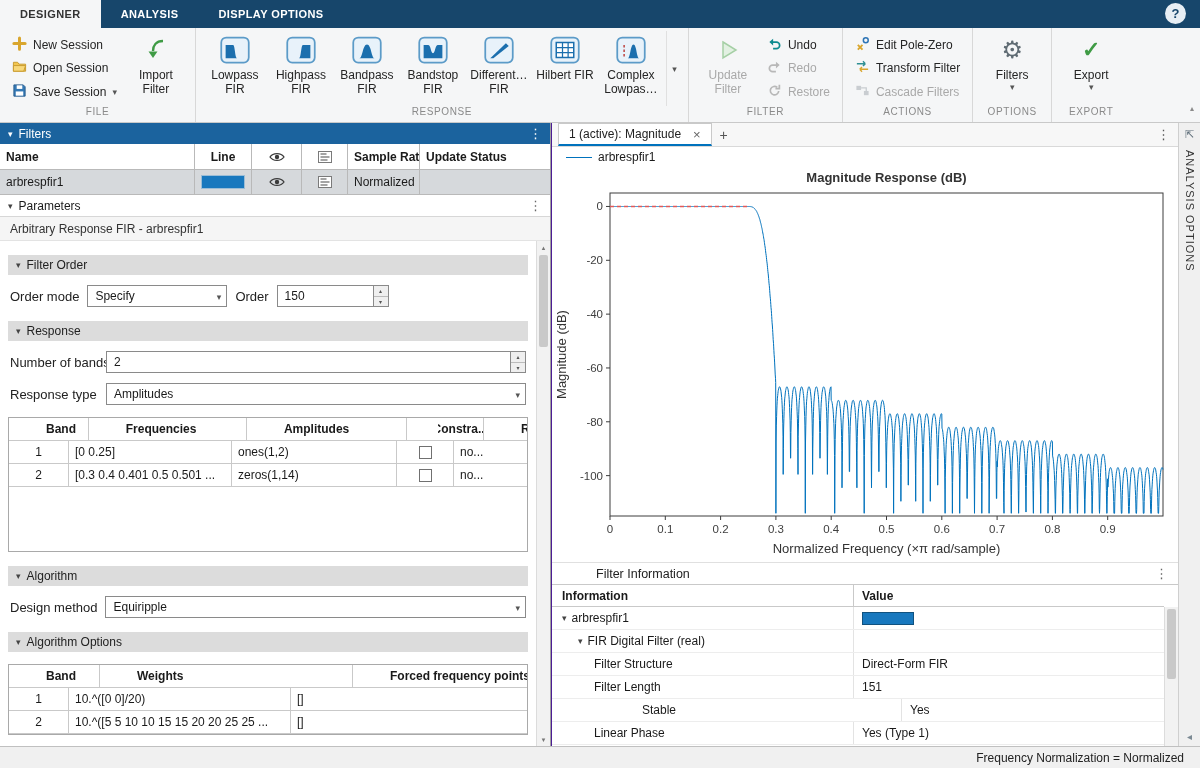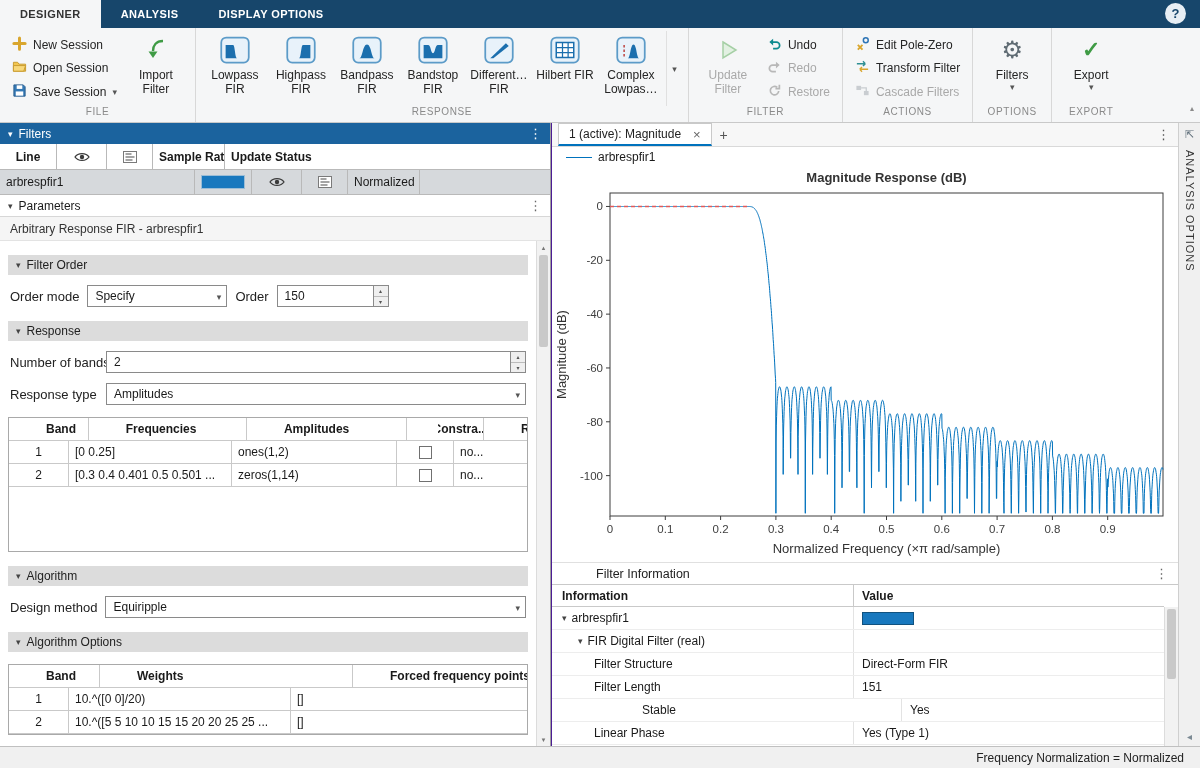--- a/index.html
+++ b/index.html
@@ -367,20 +367,21 @@
   </div>
   <div class="ribbon-collapse">▴</div>
 
   <div class="left-panel">
     <div class="panel-blue-header">
       <span class="tri">▾</span>
       <span>Filters</span>
       <span class="dots">⋮</span>
     </div>
     <div class="ftr ftr-head">
+      <div class="ftc fc0">Name</div>
       <div class="ftc fc1">Line</div>
       <div class="ftc fc2">
           <svg width="16" height="12" viewBox="0 0 16 12">
             <path d="M1 6 C4 1.5 12 1.5 15 6 C12 10.5 4 10.5 1 6 Z" fill="none" stroke="#3a3a3a" stroke-width="1.3"></path>
             <circle cx="8" cy="6" r="2.2" fill="#3a3a3a"></circle>
           </svg>
         </div>
       <div class="ftc fc3">
           <svg width="14" height="12" viewBox="0 0 14 12">
             <rect x="0.5" y="0.5" width="13" height="11" fill="#fff" stroke="#7a7a7a"></rect>

